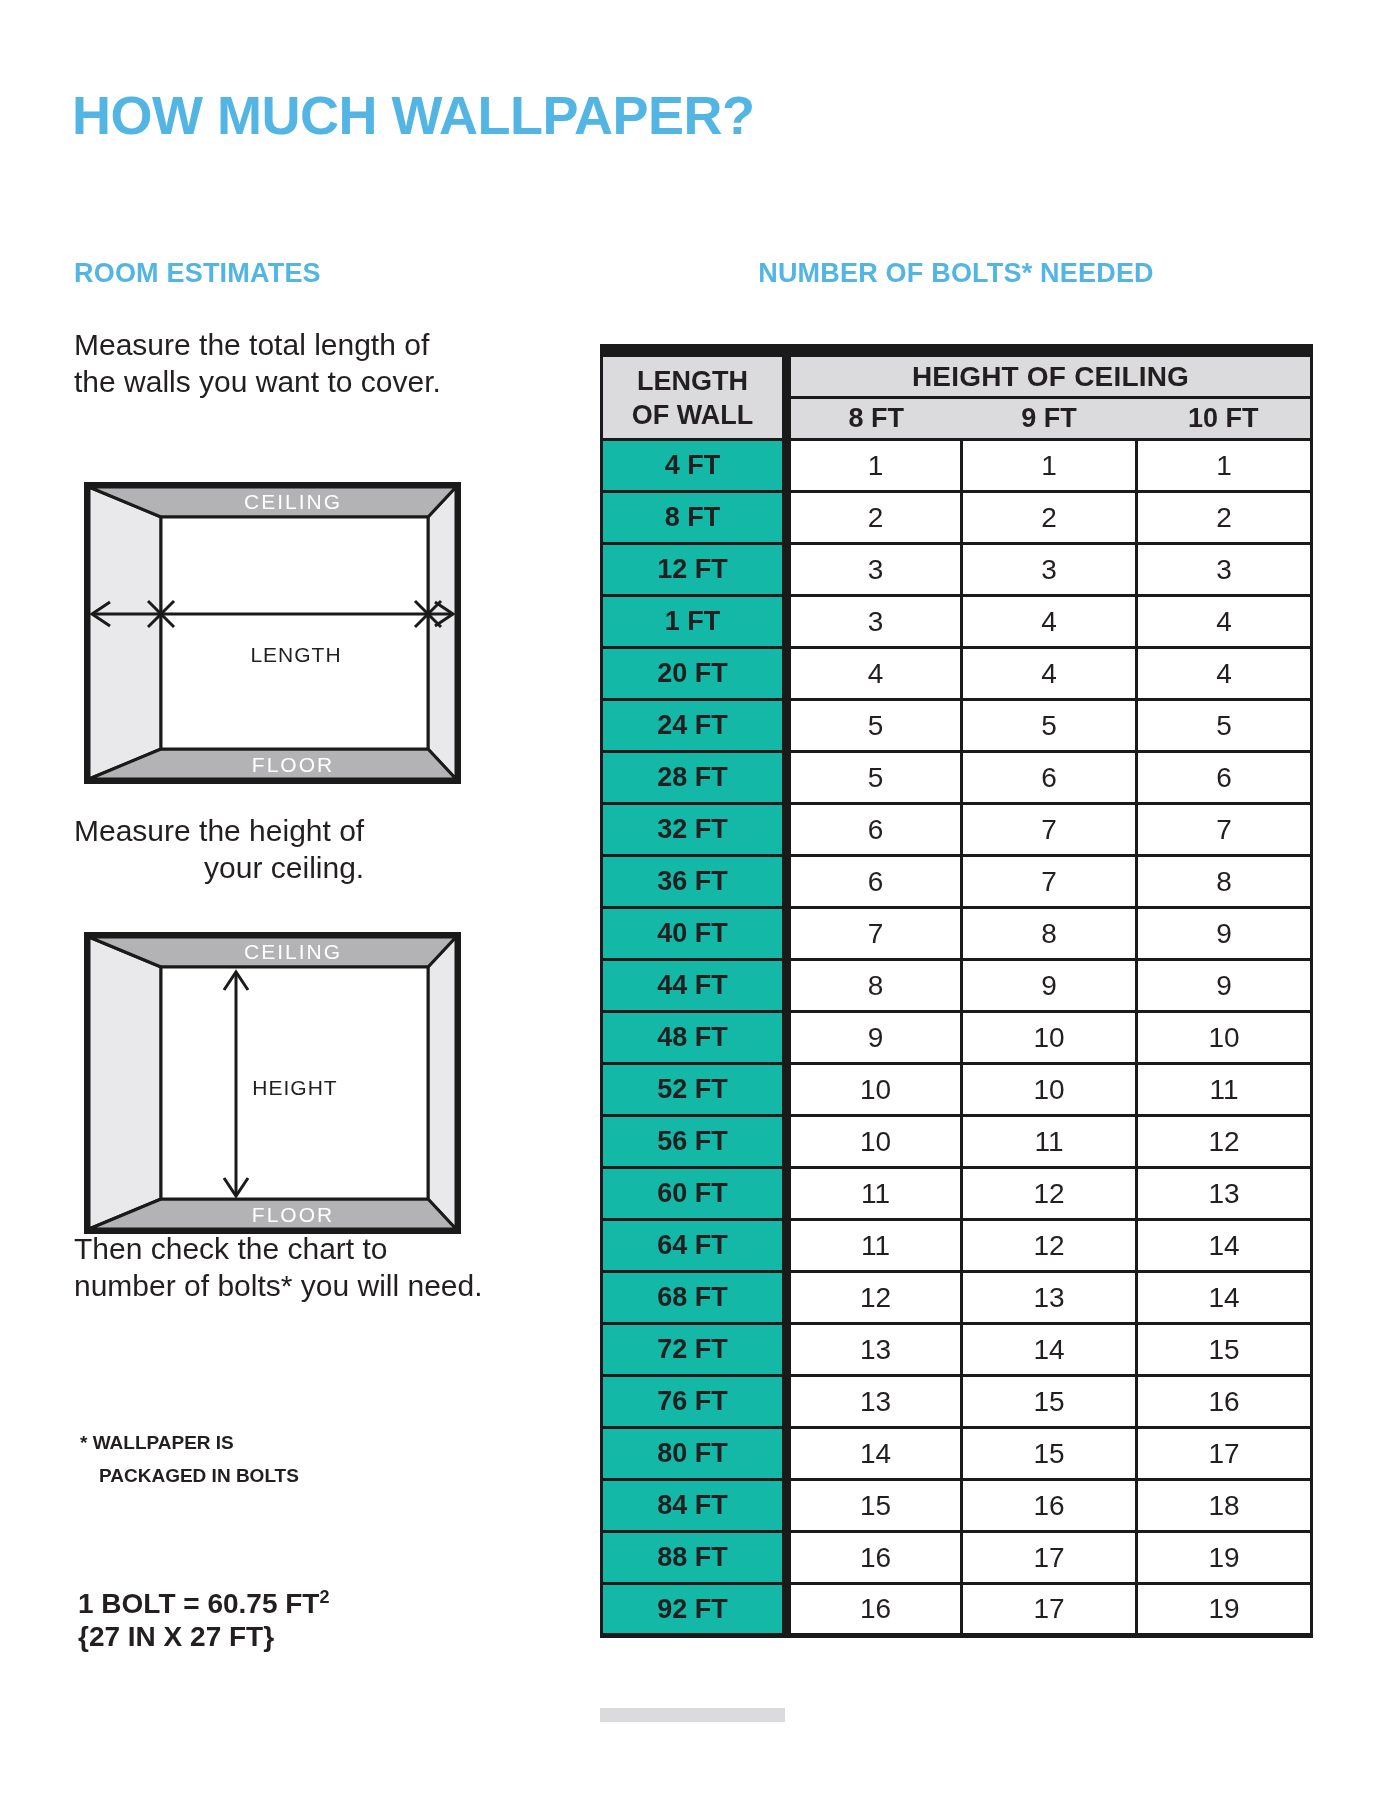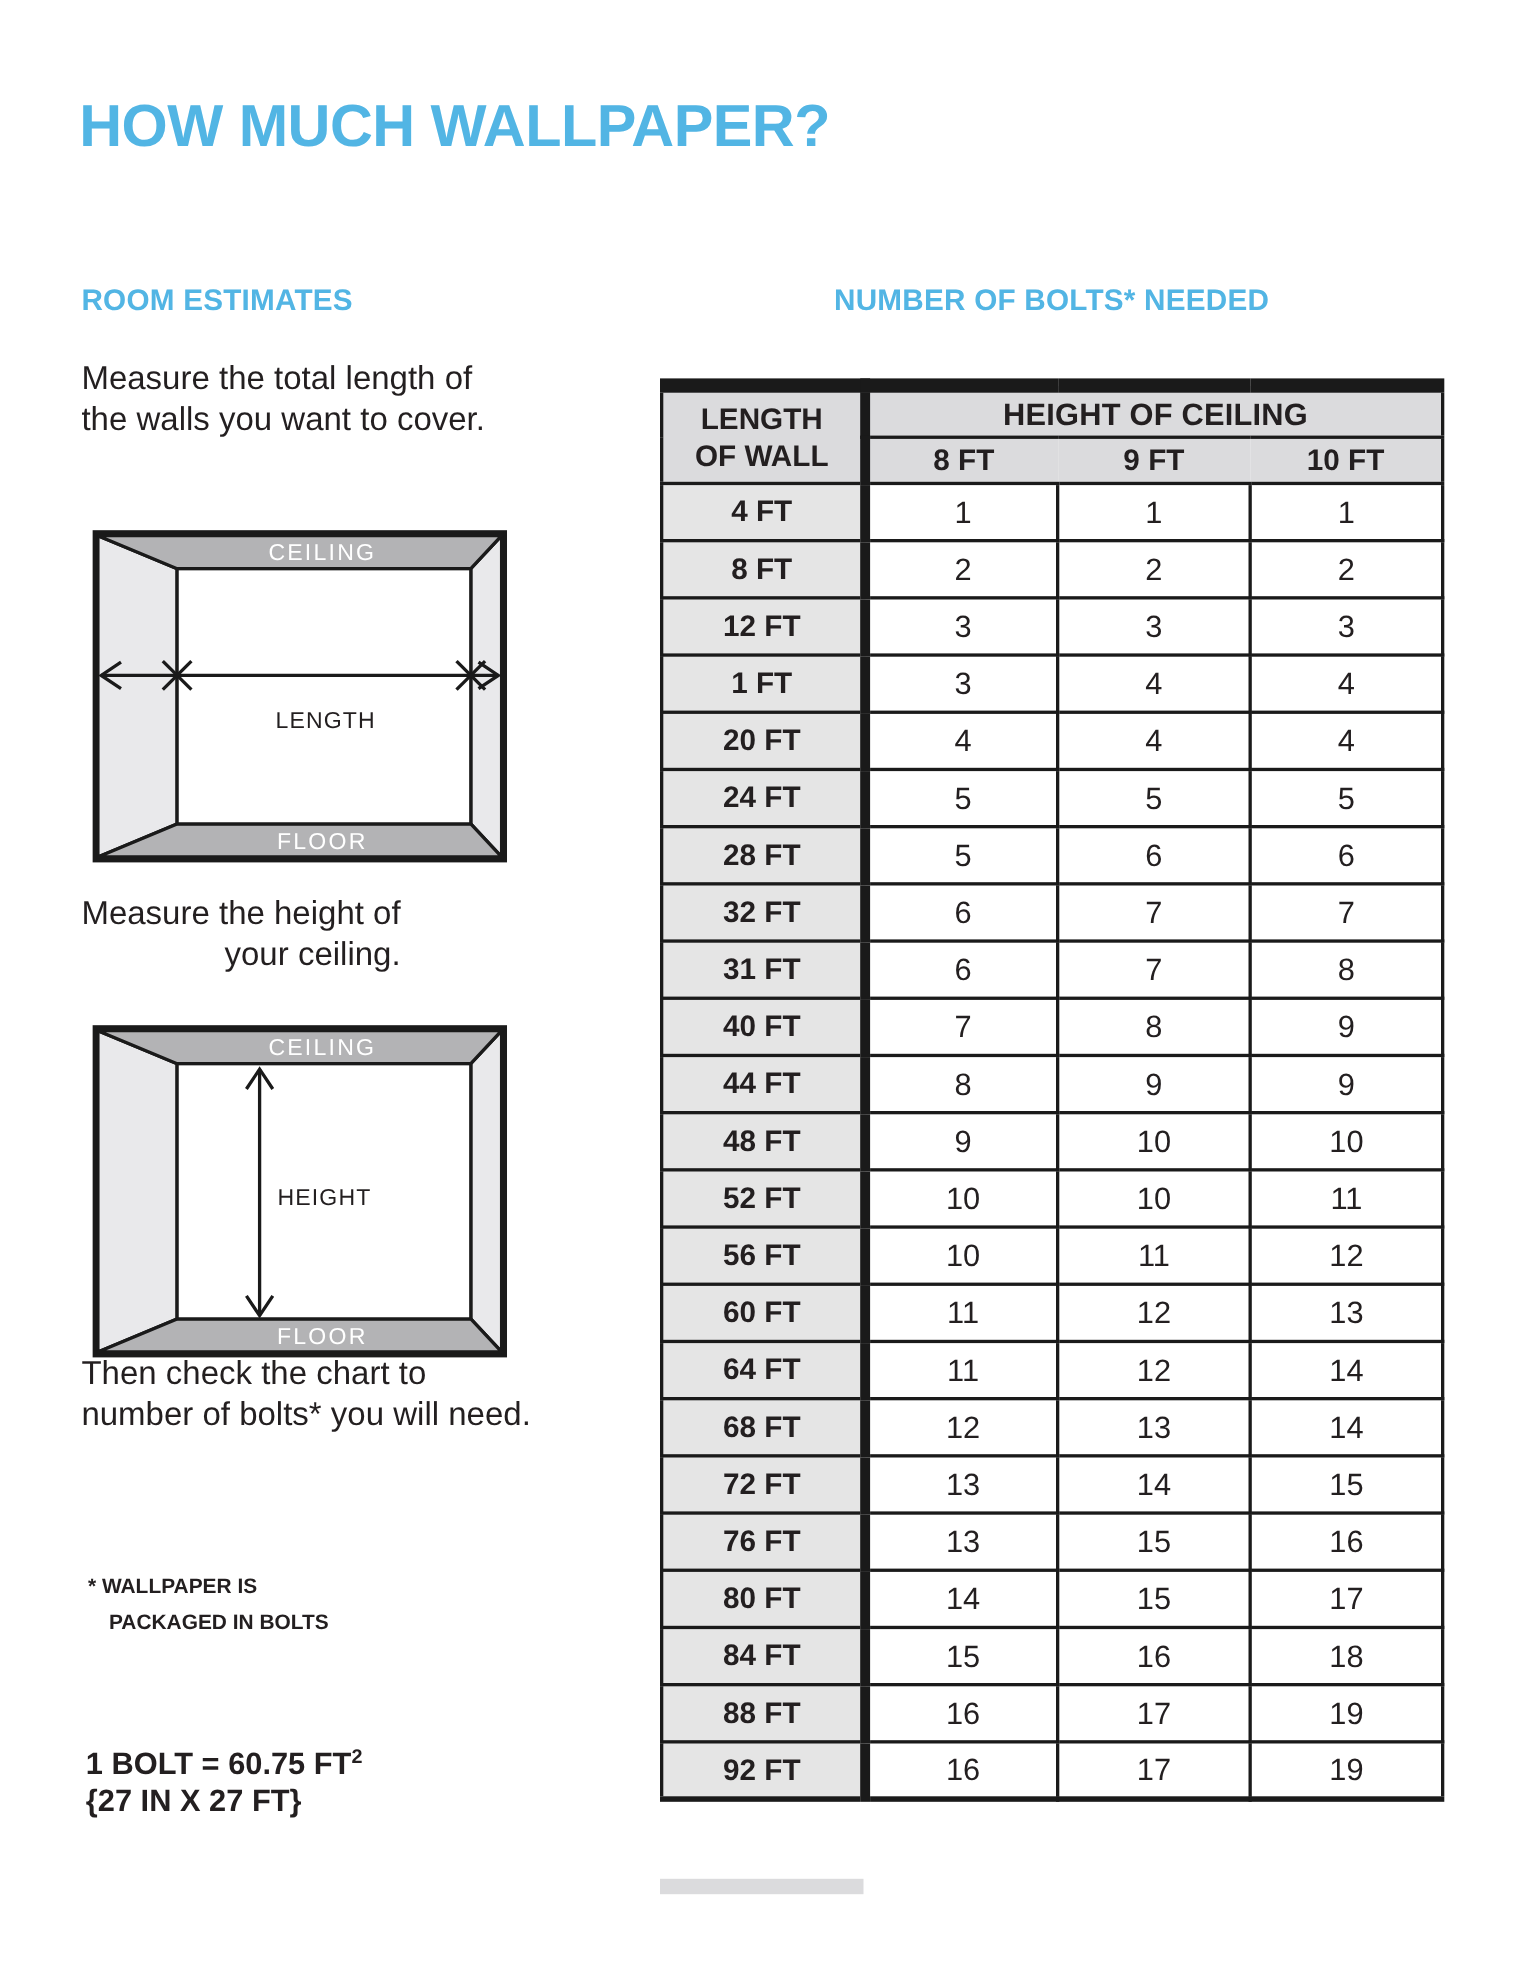--- a/index.html
+++ b/index.html
@@ -51,21 +51,21 @@
   #bolts-table col.c-val { width:175px; }
   #bolts-table th, #bolts-table td { text-align:center; vertical-align:middle; padding:0; }
   #bolts-table thead th { background:#dbdbdd; font-weight:bold; }
   th.length-header {
     border-right:9px solid #1a1a1a; border-bottom:3px solid #1a1a1a;
     font-size:27px; line-height:34px;
   }
   th.group-header { border-bottom:3px solid #1a1a1a; font-size:28px; height:47px; letter-spacing:0.2px; }
   th.height-col { border-bottom:3px solid #1a1a1a; font-size:27px; height:42px; }
   #bolts-table tbody th.row-label {
-    background:#e5e5e5; font-size:27px; font-weight:bold;
+    background:#14b8a6; font-size:27px; font-weight:bold;
     border:3px solid #1a1a1a; border-right:9px solid #1a1a1a; height:52px;
   }
   #bolts-table tbody td {
     background:#ffffff; font-size:28px; border:3px solid #1a1a1a; height:52px;
   }
 </style>
 </head>
 <body>
 
 <div id="page">
@@ -210,21 +210,21 @@
             <td>6</td>
             <td>6</td>
           </tr>
           <tr>
             <th class="row-label">32 FT</th>
             <td>6</td>
             <td>7</td>
             <td>7</td>
           </tr>
           <tr>
-            <th class="row-label">31 FT</th>
+            <th class="row-label">36 FT</th>
             <td>6</td>
             <td>7</td>
             <td>8</td>
           </tr>
           <tr>
             <th class="row-label">40 FT</th>
             <td>7</td>
             <td>8</td>
             <td>9</td>
           </tr>

